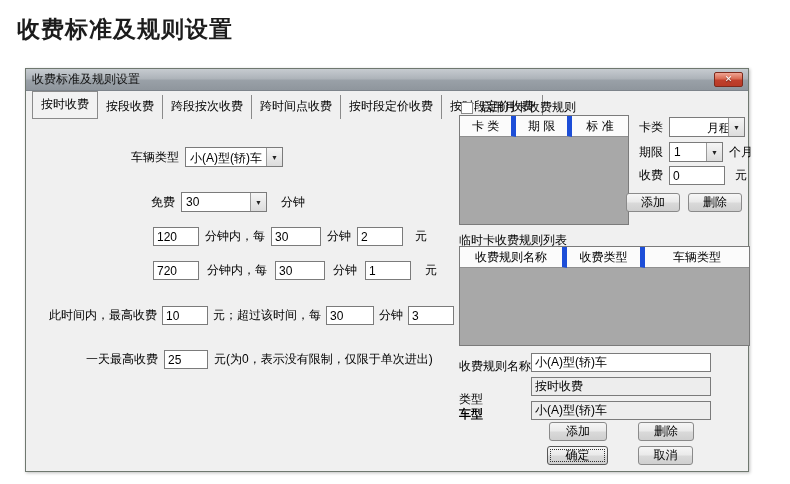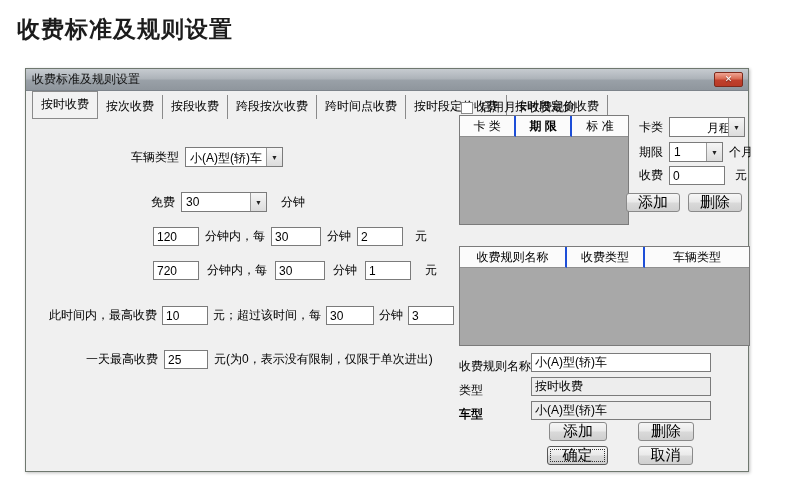--- a/index.html
+++ b/index.html
@@ -61,37 +61,37 @@
   }
   .combo .val { flex:1; font-size:12px; padding:2px 4px 0 4px; white-space:nowrap; overflow:hidden; }
   .combo .arrow {
     width:16px; background:linear-gradient(180deg,#f5f5f5,#dcdcdc);
     border-left:1px solid #9a9a9a; display:flex; align-items:center; justify-content:center;
     font-size:7px; color:#222;
   }
   .btn {
     position:absolute; border:1px solid #8a8a8a; border-radius:3px;
     background:linear-gradient(180deg,#f6f6f6 0%,#eaeaea 45%,#d9d9d9 55%,#cfcfcf 100%);
-    font-size:15px; display:flex; align-items:center; justify-content:center; cursor:default;
+    font-size:12px; display:flex; align-items:center; justify-content:center; cursor:default;
   }
   .btn.focused {
     border:1px solid #565656;
     outline:1px dotted #333; outline-offset:-4px;
   }
   .checkrow { position:absolute; display:flex; align-items:center; gap:7px; }
   .checkbox { width:12px; height:12px; background:#fff; border:1px solid #8a8a8a; }
 
   
   .grid {
     position:absolute; border:1px solid #7b7b7b; background:#a8a8a8;
     display:flex; flex-direction:column;
   }
   .grid .hdr { display:flex; height:21px; flex-shrink:0; }
   .grid .hcell {
-    background:#fbfbfb; border-right:2px solid #1d4ed8; border-bottom:1px solid #8f8f8f;
+    background:#fbfbfb; border-right:5px solid #1d4ed8; border-bottom:1px solid #8f8f8f;
     font-size:12px; display:flex; align-items:center; justify-content:center; overflow:hidden;
     white-space:nowrap;
   }
   .grid .hcell:last-child { border-right:none; }
   .grid .bodyarea { flex:1; }
 </style>
 </head>
 <body>
 
 <div class="page-title">收费标准及规则设置</div>
@@ -99,21 +99,20 @@
 <div class="dialog">
   <div class="titlebar">
     <span class="ttl">收费标准及规则设置</span>
     <div class="close-btn">✕</div>
   </div>
 
   <div class="dlg-body">
 
     <div class="tabstrip">
       <div class="tab active">按时收费</div>
-      <div class="tab">按次收费</div>
       <div class="tab">按段收费</div>
       <div class="tab">跨段按次收费</div>
       <div class="tab">跨时间点收费</div>
       <div class="tab">按时段定价收费</div>
       <div class="tab">按时段定价收费</div>
     </div>
 
     <div class="frow" style="left:105px; top:56px;">
       <span class="txt">车辆类型</span>
       <div class="combo" style="width:98px;">
@@ -166,21 +165,21 @@
     </div>
 
     <div class="checkrow" style="left:435px; top:8px;">
       <div class="checkbox"></div>
       <span class="txt">启用月卡收费规则</span>
     </div>
 
     <div class="grid" style="left:433px; top:24px; width:170px; height:110px;">
       <div class="hdr">
         <div class="hcell" style="width:33.4%;">卡 类</div>
-        <div class="hcell" style="width:33.3%;font-weight:bold;">期 限</div>
+        <div class="hcell" style="width:33.3%;">期 限</div>
         <div class="hcell" style="width:33.3%;">标 准</div>
       </div>
       <div class="bodyarea"></div>
     </div>
 
     <div class="frow" style="left:613px; top:26px;">
       <span class="txt">卡类</span>
       <div class="combo" style="width:76px;padding-left:33px;">
         <span class="val">月租A</span>
         <span class="arrow">▼</span>
@@ -198,34 +197,35 @@
 
     <div class="frow" style="left:613px; top:75px;">
       <span class="txt">收费</span>
       <input class="inp" style="width: 56px;" value="0">
       <span class="txt" style="margin-left:4px;">元</span>
     </div>
 
     <div class="btn" style="left:600px; top:102px; width:54px; height:19px;">添加</div>
     <div class="btn" style="left:662px; top:102px; width:54px; height:19px;">删除</div>
 
+    <div class="lbl" style="left:433px; top:141px;">临时卡收费规则列表</div>
 
     <div class="grid" style="left:433px; top:155px; width:291px; height:100px;">
       <div class="hdr">
         <div class="hcell" style="width:37%;">收费规则名称</div>
         <div class="hcell" style="width:27%;">收费类型</div>
         <div class="hcell" style="width:36%;">车辆类型</div>
       </div>
       <div class="bodyarea"></div>
     </div>
 
     <div class="lbl" style="left:433px; top:267px;">收费规则名称</div>
     <input class="inp" style="position: absolute; left: 505px; top: 262px; width: 180px;" value="小(A)型(轿)车">
 
-    <div class="lbl" style="left:433px; top:291px;text-align:right;">类型</div>
+    <div class="lbl" style="left:433px; top:300px;text-align:right;">类型</div>
     <input class="inp ro" style="position: absolute; left: 505px; top: 286px; width: 180px;" readonly="" value="按时收费">
 
     <div class="lbl" style="left:433px; top:315px;font-weight:bold;">车型</div>
     <input class="inp ro" style="position: absolute; left: 505px; top: 310px; width: 180px;" readonly="" value="小(A)型(轿)车">
 
     <div class="btn" style="left:523px; top:331px; width:58px; height:19px;">添加</div>
     <div class="btn" style="left:612px; top:331px; width:56px; height:19px;">删除</div>
 
     <div class="btn focused" style="left:521px; top:355px; width:61px; height:19px;">确定</div>
     <div class="btn" style="left:612px; top:355px; width:55px; height:19px;">取消</div>

